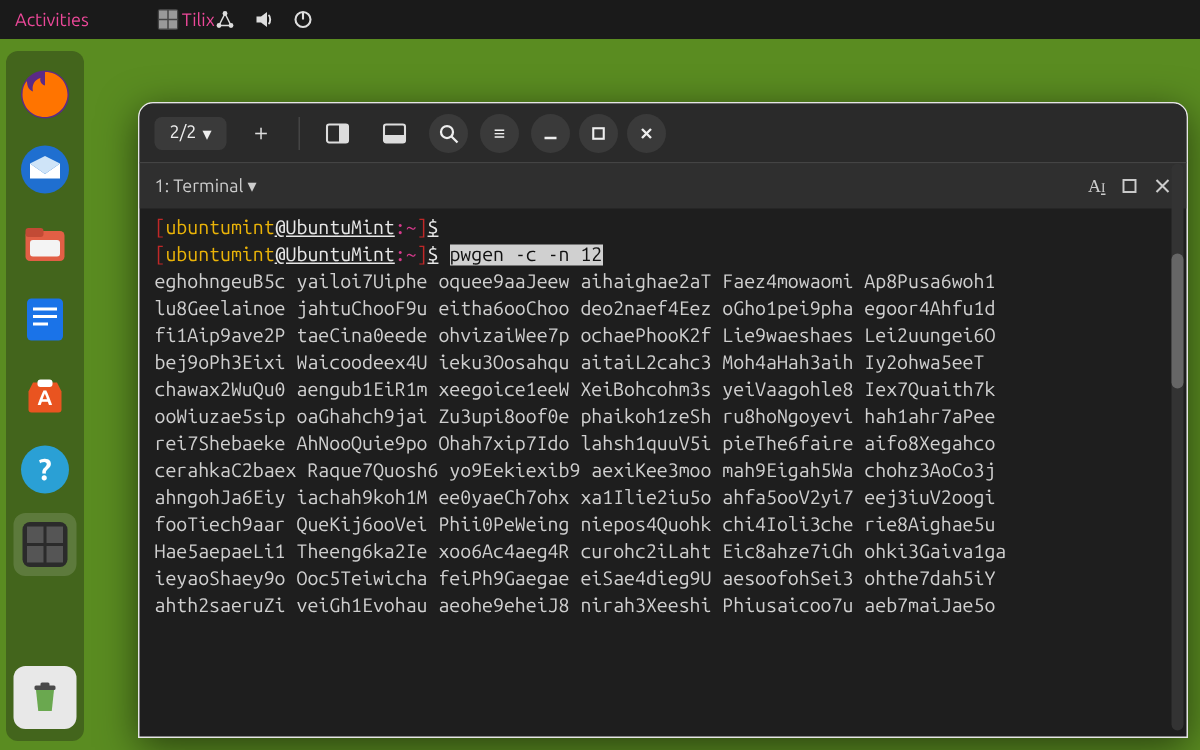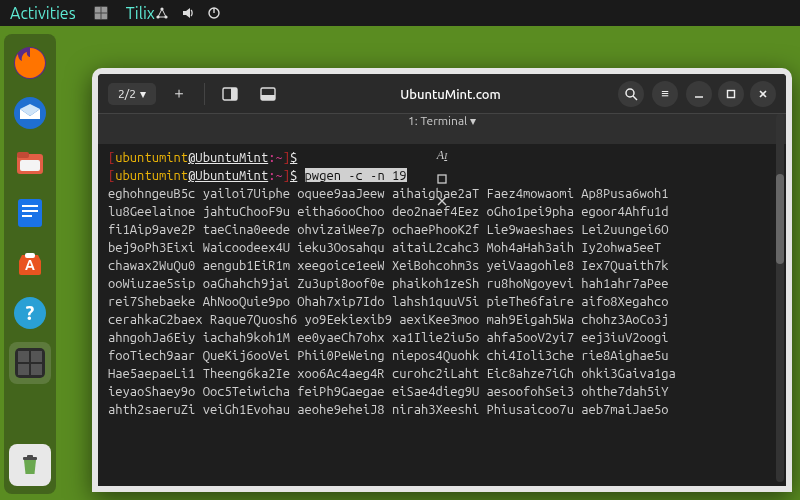--- a/index.html
+++ b/index.html
@@ -4,61 +4,61 @@
 <style>
 * { margin:0; padding:0; box-sizing:border-box; }
 body {
   width:800px; height:500px; overflow:hidden;
   background:#5a8c21;
   font-family:"Ubuntu",-apple-system,system-ui,sans-serif;
   font-size:13px; color:#eee; position:relative;
 }
 .topbar {
   height:26px; background:#1a1a1a; display:flex; align-items:center;
-  padding:0 10px; font-size:16px; color:#5eead4;
+  padding:0 10px; font-size:12px; color:#ec4899;
 }
 .topbar .left { display:flex; gap:18px; align-items:center; }
 .topbar .center { flex:1; text-align:center; }
 .topbar .right { display:flex; gap:12px; align-items:center; }
 .dock {
   position:absolute; left:4px; top:34px; bottom:6px; width:52px;
   background:rgba(20,20,20,0.32); border-radius:8px;
   display:flex; flex-direction:column; align-items:center; gap:8px;
   padding:8px 0;
 }
 .dock-item {
   width:42px; height:42px; border-radius:8px; display:flex;
   align-items:center; justify-content:center; font-size:22px;
 }
 .dock-item.active { background:rgba(255,255,255,0.14); }
 .dock .spacer { flex:1; }
 .trash { width:42px; height:42px; border-radius:8px; background:#e8e8e8; display:flex; align-items:center; justify-content:center; }
 .window {
   position:absolute; left:92px; top:68px; right:8px; bottom:8px;
   background:#1e1e1e; border-radius:10px 10px 0 0; overflow:hidden;
-  box-shadow:0 6px 26px rgba(0,0,0,.55); border:6px solid #e5e5e5;
+  box-shadow:0 6px 26px rgba(0,0,0,.55); border:1px solid #e5e5e5;
 }
 .titlebar {
   height:40px; background:#2a2a2a; display:flex; align-items:center;
   padding:0 10px; gap:8px; border-bottom:1px solid #444;
 }
 .pill {
   background:rgba(255,255,255,0.08); color:#eee; border-radius:5px;
   padding:4px 10px; font-size:12px; display:flex; align-items:center; gap:4px;
 }
 .iconbtn {
   width:30px; height:30px; border-radius:6px; display:flex;
   align-items:center; justify-content:center; color:#ddd; font-size:15px;
 }
 .titlebar .title { flex:1; text-align:center; font-size:13px; color:#fff; font-weight:500; }
 .titlebar .ctrls { display:flex; gap:6px; }
 .circ { width:26px; height:26px; border-radius:50%; background:#3a3a3a; display:flex; align-items:center; justify-content:center; font-size:13px; color:#eee; }
 .tabbar {
   height:30px; background:#2f2f2f; display:flex; align-items:center;
-  padding:0 10px; font-size:12px; color:#ccc; gap:10px;flex-direction:column;
+  padding:0 10px; font-size:12px; color:#ccc; gap:10px;
 }
 .tabbar .spacer { flex:1; }
 .term {
   font-family:"Ubuntu Mono","DejaVu Sans Mono",Menlo,monospace;
   font-size:13px; line-height:18px; padding:4px 10px;
   color:#cfcfcf; white-space:pre; overflow:hidden;
   position:relative; height:calc(100% - 70px);
 }
 .scrollbar { position:absolute; right:2px; top:40px; bottom:4px; width:8px; background:#333; border-radius:4px; }
 .scrollthumb { position:absolute; left:0; right:0; top:60px; height:90px; background:#666; border-radius:4px; }
@@ -68,21 +68,21 @@
 .pr-path { color:#d63a8c; }
 .cmd-hl { background:#d0d0d0; color:#111; }
 svg { display:block; }
 </style>
 </head>
 <body>
 
 <div class="topbar">
   <div class="left">
     <span>Activities</span>
-    <span style="display:flex;align-items:center;gap:18px;">
+    <span style="display:flex;align-items:center;gap:2px;margin-left:28px;">
       <svg width="14" height="14" viewBox="0 0 14 14">
           <rect width="14" height="14" rx="2" fill="#444"></rect>
           <rect x="1" y="1" width="5.5" height="5.5" fill="#999"></rect>
           <rect x="7.5" y="1" width="5.5" height="5.5" fill="#999"></rect>
           <rect x="1" y="7.5" width="5.5" height="5.5" fill="#999"></rect>
           <rect x="7.5" y="7.5" width="5.5" height="5.5" fill="#999"></rect>
         </svg>
       <span>Tilix</span>
     </span>
   </div>
@@ -184,21 +184,20 @@
           <rect x="1" y="2" width="14" height="12" rx="1.5" fill="none" stroke="#ddd" stroke-width="1.4"></rect>
           <rect x="9" y="2" width="6" height="12" fill="#ddd"></rect>
         </svg>
       </div>
     <div class="iconbtn">
         <svg width="16" height="16" viewBox="0 0 16 16">
           <rect x="1" y="2" width="14" height="12" rx="1.5" fill="none" stroke="#ddd" stroke-width="1.4"></rect>
           <rect x="1" y="9" width="14" height="5" fill="#ddd"></rect>
         </svg>
       </div>
-    <div class="title">UbuntuMint.com</div>
     <div class="circ">
         <svg width="14" height="14" viewBox="0 0 14 14">
           <circle cx="6" cy="6" r="4" stroke="#eee" stroke-width="1.5" fill="none"></circle>
           <line x1="9" y1="9" x2="13" y2="13" stroke="#eee" stroke-width="1.5"></line>
         </svg>
       </div>
     <div class="circ">≡</div>
     <div class="ctrls">
       <div class="circ">
           <svg width="12" height="12" viewBox="0 0 12 12">
@@ -213,34 +212,34 @@
       <div class="circ">
           <svg width="12" height="12" viewBox="0 0 12 12">
             <path d="M3 3l6 6M9 3l-6 6" stroke="#eee" stroke-width="1.6"></path>
           </svg>
         </div>
     </div>
   </div>
   <div class="tabbar">
     <span><span>1: Terminal</span> ▾</span>
     <div class="spacer"></div>
-    <span style="font-family:serif;font-style:italic;">A<span style="text-decoration:underline;font-size:9px;">I</span></span>
+    <span style="font-family:serif;">A<span style="text-decoration:underline;font-size:9px;">I</span></span>
     <span>
         <svg width="12" height="12" viewBox="0 0 12 12">
           <rect x="2" y="2" width="8" height="8" stroke="#ccc" stroke-width="1.3" fill="none"></rect>
         </svg>
       </span>
     <span>
         <svg width="12" height="12" viewBox="0 0 12 12">
           <path d="M2 2l8 8M10 2l-8 8" stroke="#ccc" stroke-width="1.4"></path>
         </svg>
       </span>
   </div>
   <div class="term" id="term"><span class="pr-br">[</span><span class="pr-usr">ubuntumint</span><span class="pr-host">@UbuntuMint</span><span class="pr-path">:~</span><span class="pr-br">]</span><span class="pr-host">$</span>
-<span class="pr-br">[</span><span class="pr-usr">ubuntumint</span><span class="pr-host">@UbuntuMint</span><span class="pr-path">:~</span><span class="pr-br">]</span><span class="pr-host">$</span> <span class="cmd-hl">pwgen -c -n 19</span>
+<span class="pr-br">[</span><span class="pr-usr">ubuntumint</span><span class="pr-host">@UbuntuMint</span><span class="pr-path">:~</span><span class="pr-br">]</span><span class="pr-host">$</span> <span class="cmd-hl">pwgen -c -n 12</span>
 eghohngeuB5c yailoi7Uiphe oquee9aaJeew aihaighae2aT Faez4mowaomi Ap8Pusa6woh1
 lu8Geelainoe jahtuChooF9u eitha6ooChoo deo2naef4Eez oGho1pei9pha egoor4Ahfu1d
 fi1Aip9ave2P taeCina0eede ohvizaiWee7p ochaePhooK2f Lie9waeshaes Lei2uungei6O
 bej9oPh3Eixi Waicoodeex4U ieku3Oosahqu aitaiL2cahc3 Moh4aHah3aih Iy2ohwa5eeT
 chawax2WuQu0 aengub1EiR1m xeegoice1eeW XeiBohcohm3s yeiVaagohle8 Iex7Quaith7k
 ooWiuzae5sip oaGhahch9jai Zu3upi8oof0e phaikoh1zeSh ru8hoNgoyevi hah1ahr7aPee
 rei7Shebaeke AhNooQuie9po Ohah7xip7Ido lahsh1quuV5i pieThe6faire aifo8Xegahco
 cerahkaC2baex Raque7Quosh6 yo9Eekiexib9 aexiKee3moo mah9Eigah5Wa chohz3AoCo3j
 ahngohJa6Eiy iachah9koh1M ee0yaeCh7ohx xa1Ilie2iu5o ahfa5ooV2yi7 eej3iuV2oogi
 fooTiech9aar QueKij6ooVei Phii0PeWeing niepos4Quohk chi4Ioli3che rie8Aighae5u

